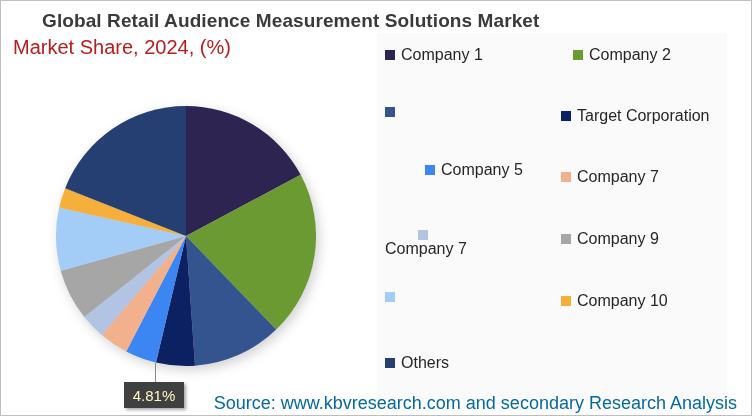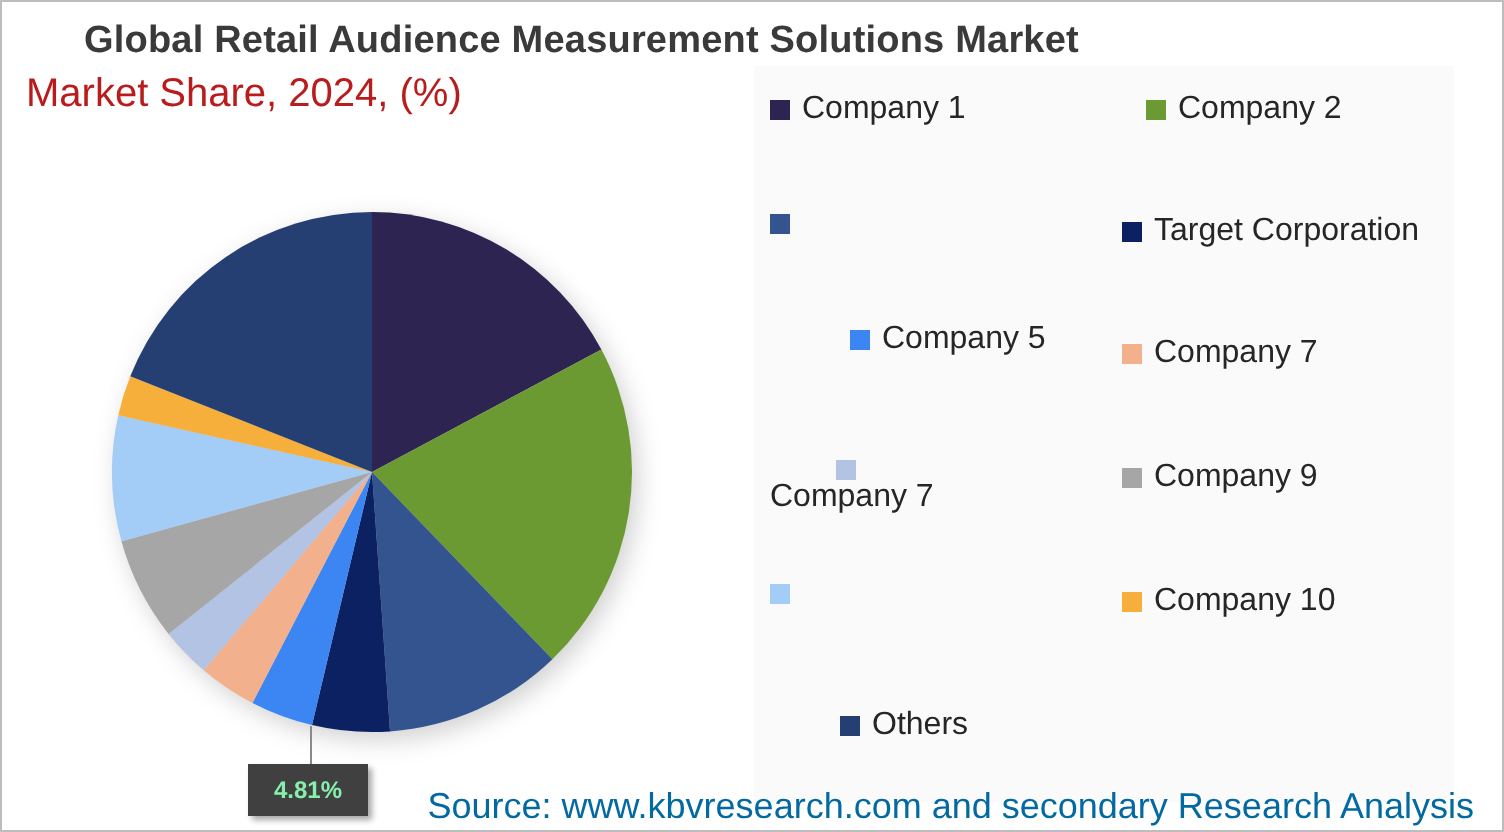--- a/index.html
+++ b/index.html
@@ -33,21 +33,21 @@
   }
   .pie-wrap {
     position: absolute; left: 45px; top: 95px; width: 280px; height: 280px;
   }
   .pie-wrap svg { filter: drop-shadow(3px 4px 6px rgba(0,0,0,0.18)); }
   .leader {
     position: absolute; left: 154px; top: 362px; width: 1px; height: 20px; background: #8a8a8a;
   }
   .data-label {
     position: absolute; left: 123px; top: 381px; width: 60px; height: 26px;
-    background: #404040; color: #86efac; font-weight: bold; font-size: 12px;
+    background: #404040; color: #fef9c3; font-weight: normal; font-size: 15px;
     display: flex; align-items: center; justify-content: center;
     box-shadow: 2px 2px 3px rgba(0,0,0,0.35);
   }
   .source {
     position: absolute; right: 14px; top: 392px;
     font-size: 18px; color: #0369a1;
   }
 </style>
 </head>
 <body>
@@ -107,20 +107,20 @@
       <span class="legend-swatch" style="background: rgb(166, 166, 166);"></span>
       <span>Company 9</span>
     </div>
     <div class="legend-item" style="left:8px; top:259px;">
       <span class="legend-swatch" style="background: rgb(163, 205, 247);"></span>
     </div>
     <div class="legend-item" style="left:184px; top:259px;">
       <span class="legend-swatch" style="background: rgb(247, 175, 59);"></span>
       <span>Company 10</span>
     </div>
-    <div class="legend-item" style="left:8px; top:321px;margin-left:35px;">
+    <div class="legend-item" style="left:8px; top:321px;">
       <span class="legend-swatch" style="background: rgb(37, 63, 114);"></span>
       <span>Others</span>
     </div>
   </div>
 
   <div class="source">Source: www.kbvresearch.com and secondary Research Analysis</div>
 </div>
 
 </body></html>

